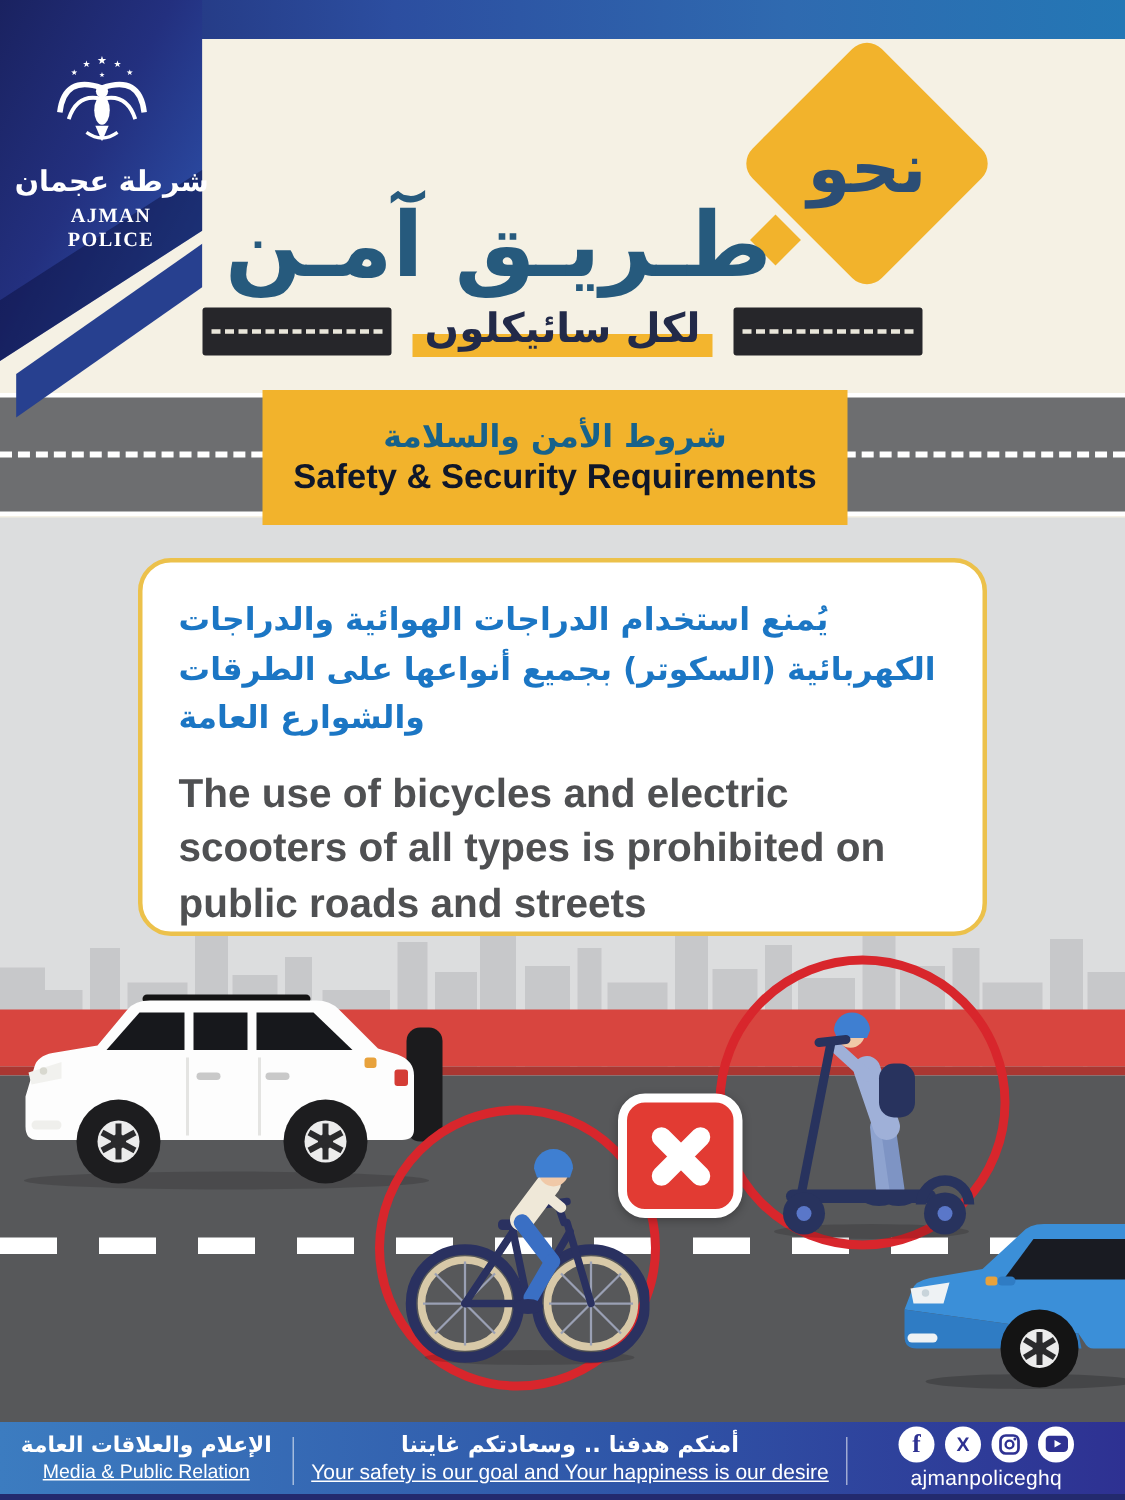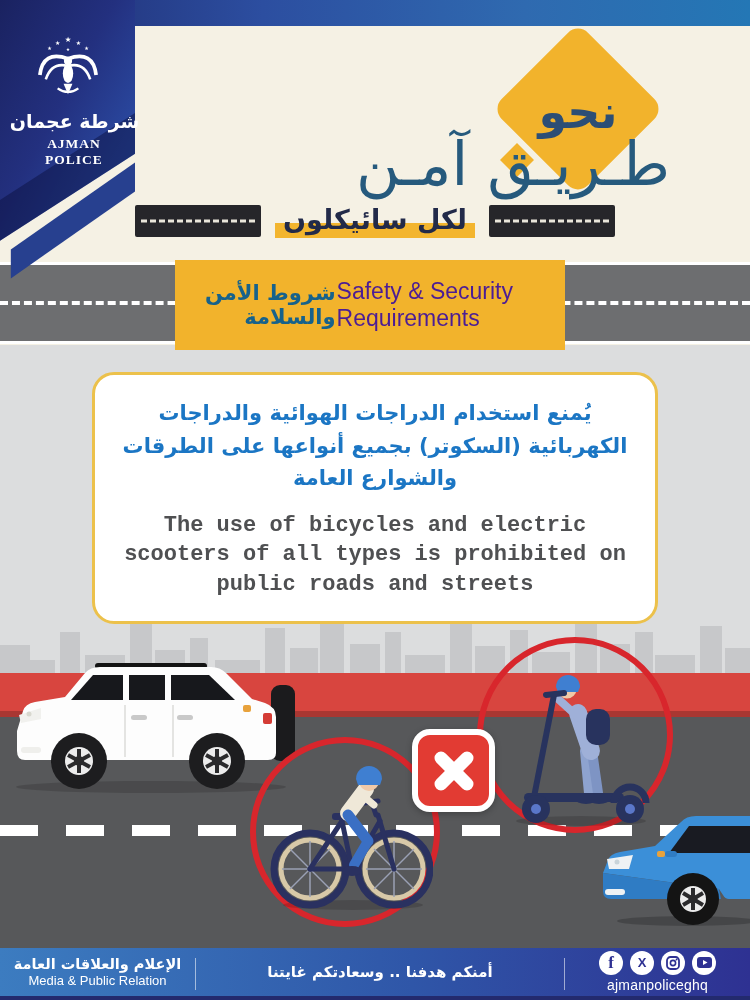--- a/index.html
+++ b/index.html
@@ -30,40 +30,40 @@
 
   
   .diamond { position:absolute; top:48px; left:517px; width:122px; height:122px;
     background:#f2b32c; border-radius:14px; transform:rotate(45deg); z-index:2; }
   .diamond-tail { position:absolute; top:148px; left:505px; width:24px; height:24px;
     background:#f2b32c; transform:rotate(45deg); z-index:1; }
   .diamond-word { position:absolute; top:72px; left:517px; width:122px; height:80px;
     z-index:3; display:flex; align-items:center; justify-content:center;
     color:#2c4e75; font-size:46px; font-weight:bold; }
   .main-title { position:absolute; top:128px; left:150px; width:520px; z-index:4;
-    text-align:right; color:#265a7d; font-size:60px; font-weight:normal; line-height:1.2; }
+    text-align:left; color:#265a7d; font-size:60px; font-weight:bold; line-height:1.2; }
   .subtitle-row { position:absolute; top:204px; left:0; width:750px; z-index:4;
     display:flex; align-items:center; justify-content:center; gap:14px; }
   .road-chip { width:126px; height:32px; background:#26262a; border-radius:2px;
     position:relative; }
   .road-chip::after { content:""; position:absolute; left:6px; right:6px; top:50%;
     border-top:3px dashed #e9e6da; transform:translateY(-50%); }
   .subtitle-text { font-size:27px; font-weight:bold; color:#222a49; padding:0 8px 3px;
     background:linear-gradient(to bottom, transparent 55%, #f3b52e 55%); }
 
   
   .road-band { position:absolute; top:262px; left:0; width:750px; height:82px;
     background:#6d6e70; border-top:3px solid #fff; border-bottom:3px solid #fff; }
   .road-band::after { content:""; position:absolute; left:0; right:0; top:50%;
     border-top:4px dashed #fff; transform:translateY(-50%); }
   .banner { position:absolute; top:260px; left:175px; width:390px; height:90px;
-    background:#f2b32c; z-index:2; display:flex; flex-direction:row;
+    background:#f2b32c; z-index:2; display:flex; flex-direction:column;
     align-items:center; justify-content:center; gap:1px; }
   .banner .l1 { color:#17628b; font-size:21px; font-weight:bold; }
-  .banner .l2 { color:#4c1d95; font-size:23px; font-weight:normal; }
+  .banner .l2 { color:#0f172a; font-size:23px; font-weight:bold; }
   .banner .l3 { color:#155a85; font-size:19px; font-weight:bold; }
 
   
   .illustration { position:absolute; top:345px; left:0; width:750px; height:603px;
     background:#dcddde; }
   .skyline { position:absolute; top:255px; left:0; width:750px; height:112px; }
   .red-stripe { position:absolute; top:328px; left:0; width:750px; height:38px;
     background:#d8453f; }
   .red-stripe-dark { position:absolute; top:366px; left:0; width:750px; height:6px;
     background:#a93732; }
@@ -79,41 +79,41 @@
   .scooter { position:absolute; left:496px; top:306px; width:160px; height:178px; }
   .bluecar { position:absolute; left:597px; top:466px; width:153px; height:116px; }
   .x-badge { position:absolute; left:412px; top:384px; width:83px; height:83px;
     background:#e23b33; border:6px solid #fff; border-radius:18px; z-index:5;
     box-shadow:0 2px 6px rgba(0,0,0,.25); display:flex; align-items:center;
     justify-content:center; }
 
   
   .notice-box { position:absolute; top:372px; left:92px; width:566px; height:252px;
     background:#fff; border:3px solid #ecc14b; border-radius:22px; z-index:4;
-    padding:22px 24px 16px; text-align:center; }
+    padding:22px 24px 16px; text-align:left; }
   .notice-box .n-ar { color:#1b76c4; font-size:21px; font-weight:bold; line-height:1.55; }
-  .notice-box .n-en { color:#4f5052; font-size:22px; font-weight:bold;
-    line-height:1.35; margin-top:16px;font-family:Liberation Mono, monospace; }
+  .notice-box .n-en { color:#4f5052; font-size:27px; font-weight:bold;
+    line-height:1.35; margin-top:16px; }
   .notice-box .n-ur { color:#1b76c4; font-size:19px; font-weight:bold;
     line-height:1.6; margin-top:14px; }
 
   
   .footer { position:absolute; top:948px; left:0; width:750px; height:52px;
     background:linear-gradient(90deg,#3c7cc0 0%,#2f56a8 55%,#2e3192 100%);
     display:flex; align-items:center; color:#fff; }
   .footer::after { content:""; position:absolute; bottom:0; left:0; right:0;
     height:4px; background:#232a6e; }
   .f-sec { display:flex; flex-direction:column; align-items:center;
     justify-content:center; line-height:1.25; padding-bottom:3px; }
   .f-left { width:195px;align-items:center; }
   .f-center { flex:1; }
   .f-right { width:185px; }
   .f-div { width:1px; height:32px; background:rgba(255,255,255,.55); }
   .f-ar { font-size:14.5px; font-weight:bold; }
-  .f-en { font-size:13px; }
+  .f-en { font-size:13px;text-decoration:underline; }
   .f-center .f-ar { font-size:15px; }
   .f-center .f-en { font-size:14px; }
   .social-row { display:flex; gap:7px; margin-bottom:2px; }
   .s-circle { width:24px; height:24px; border-radius:50%; background:#fff;
     color:#2e3192; display:flex; align-items:center; justify-content:center;
     font-weight:bold; }
   .s-fb { font-family:"Liberation Serif", serif; font-size:17px; }
   .s-x { font-size:13px; }
   .handle { font-size:14px; font-weight:normal; letter-spacing:.2px; }
 </style>
@@ -331,20 +331,21 @@
   </div>
 
   <div class="footer">
     <div class="f-sec f-left">
       <div class="f-ar ar">الإعلام والعلاقات العامة</div>
       <div class="f-en">Media &amp; Public Relation</div>
     </div>
     <div class="f-div"></div>
     <div class="f-sec f-center">
       <div class="f-ar ar">أمنكم هدفنا .. وسعادتكم غايتنا</div>
+      <div class="f-en">Your safety is our goal and Your happiness is our desire</div>
     </div>
     <div class="f-div"></div>
     <div class="f-sec f-right">
       <div class="social-row">
         <span class="s-circle s-fb">f</span>
         <span class="s-circle s-x">X</span>
         <span class="s-circle">
           <svg width="14" height="14" viewBox="0 0 14 14">
             <rect x="1" y="1" width="12" height="12" rx="3.5" fill="none" stroke="#2e3192" stroke-width="1.8"></rect>
             <circle cx="7" cy="7" r="2.6" fill="none" stroke="#2e3192" stroke-width="1.6"></circle>

